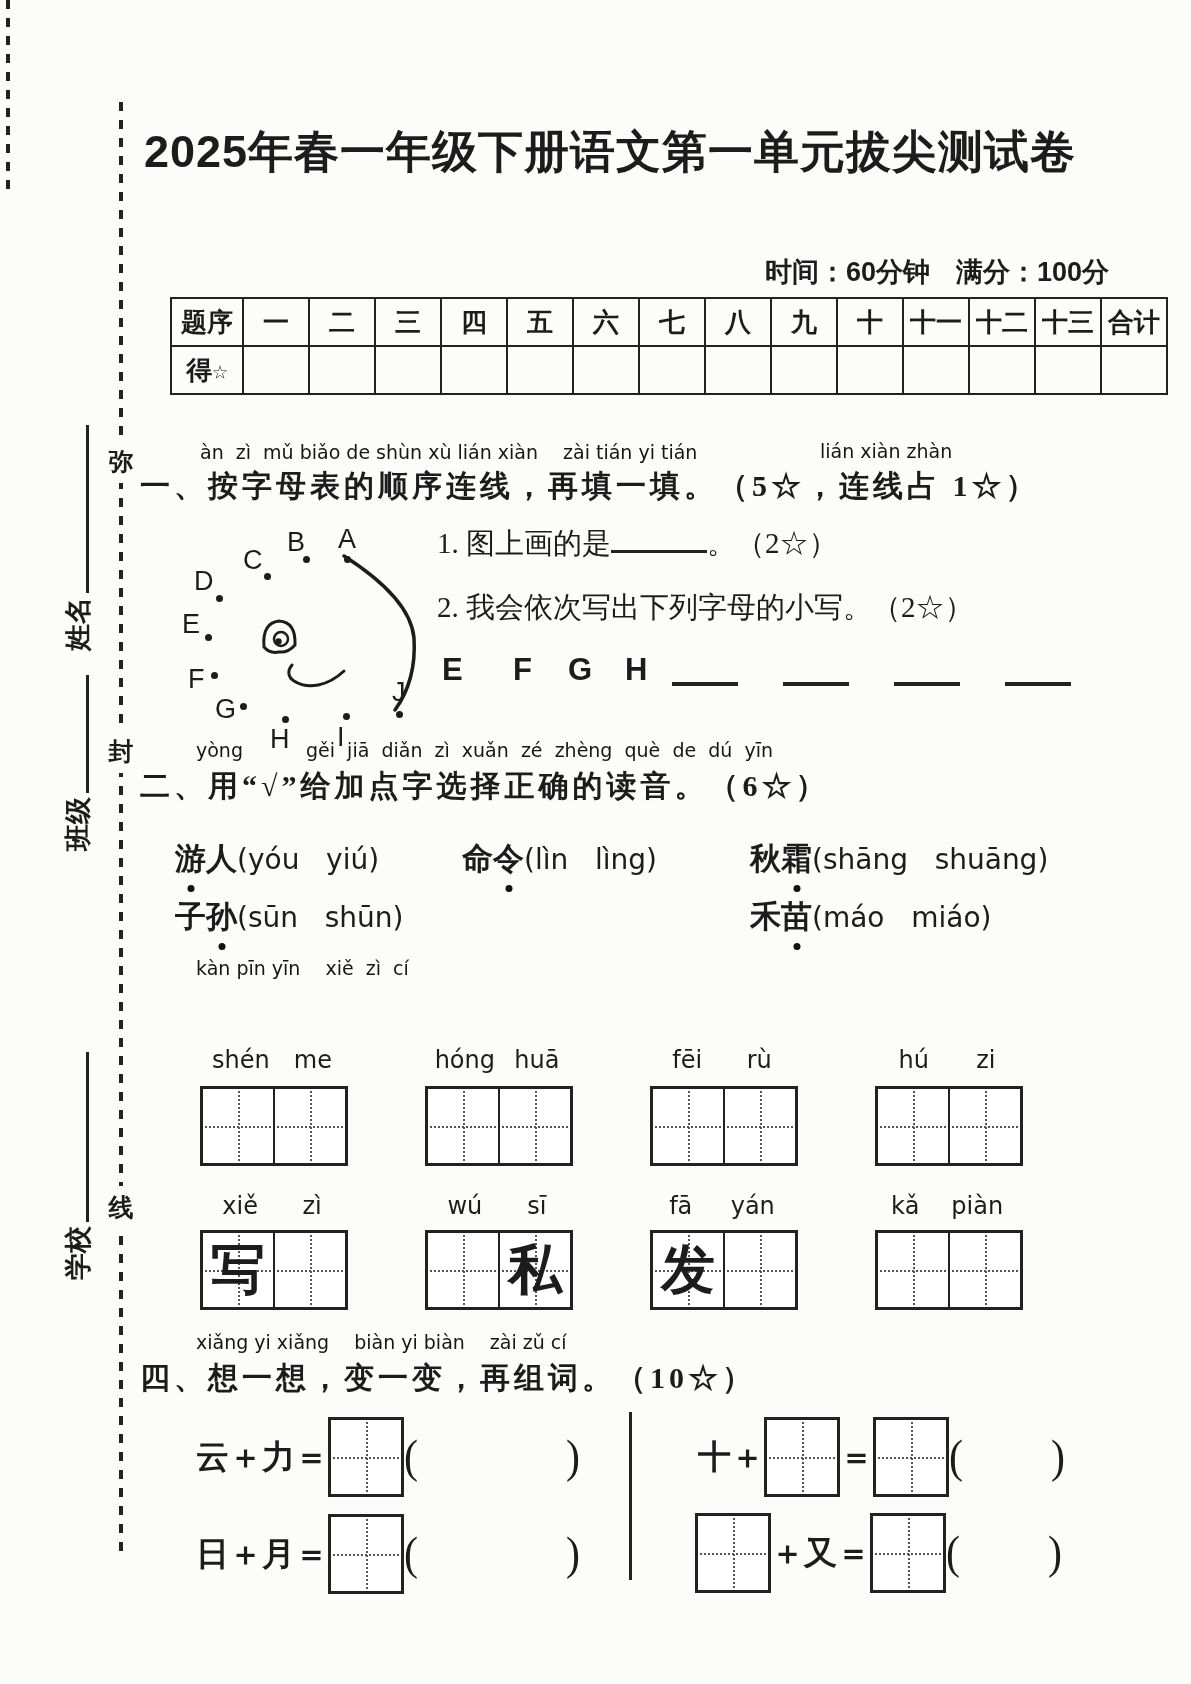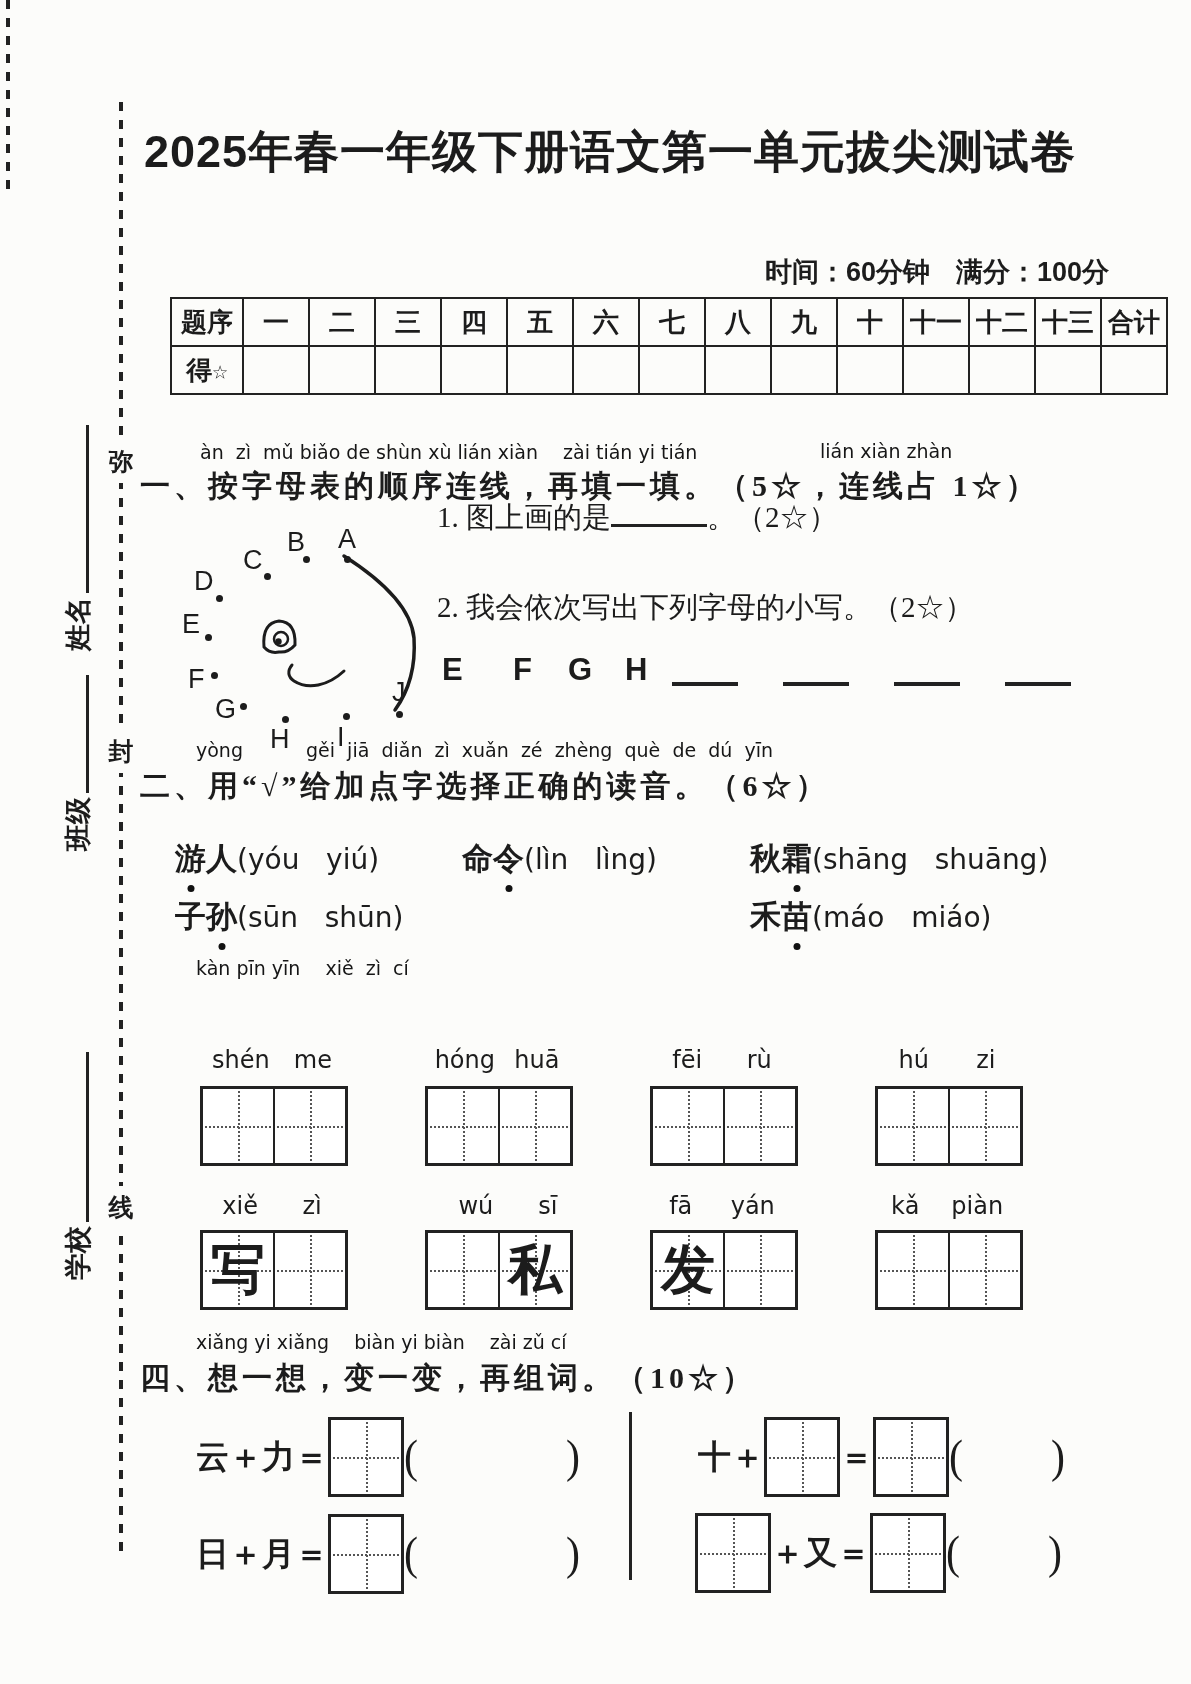--- a/index.html
+++ b/index.html
@@ -155,21 +155,21 @@
     <span class="cd-dot" style="left:89px;top:53px;"></span>
     <span class="cd-dot" style="left:41px;top:75px;"></span>
     <span class="cd-dot" style="left:30px;top:114px;"></span>
     <span class="cd-dot" style="left:36px;top:152px;"></span>
     <span class="cd-dot" style="left:65px;top:183px;"></span>
     <span class="cd-dot" style="left:107px;top:196px;"></span>
     <span class="cd-dot" style="left:168px;top:193px;"></span>
     <span class="cd-dot" style="left:221px;top:191px;"></span>
   </div>
 
-  <div class="abs qline" style="left:437px;top:496px;">
+  <div class="abs qline" style="left:437px;top:522px;">
     <span>1. 图上画的是</span><span class="blank"></span><span>。（2☆）</span>
   </div>
   <div class="abs qline" style="left:437px;top:588px;">2. 我会依次写出下列字母的小写。（2☆）</div>
 
   <div class="abs lrow">
     <span class="cap" style="left:5px;">E</span>
     <span class="cap" style="left:76px;">F</span>
     <span class="cap" style="left:131px;">G</span>
     <span class="cap" style="left:188px;">H</span>
     <span class="wline" style="left:235px;"></span>
@@ -246,21 +246,21 @@
       </div>
     <div class="cell">
         <span class="hw"></span>
       </div>
   </div>
 
   <div class="plabel" style="left:200px;top:1192px;">
       <span>xiě</span>
       <span>zì</span>
     </div>
-  <div class="plabel" style="left:436px;top:1192px;">
+  <div class="plabel" style="left:425px;top:1192px;">
       <span>wú</span>
       <span>sī</span>
     </div>
   <div class="plabel" style="left:650px;top:1192px;">
       <span>fā</span>
       <span>yán</span>
     </div>
   <div class="plabel" style="left:875px;top:1192px;">
       <span>kǎ</span>
       <span>piàn</span>

